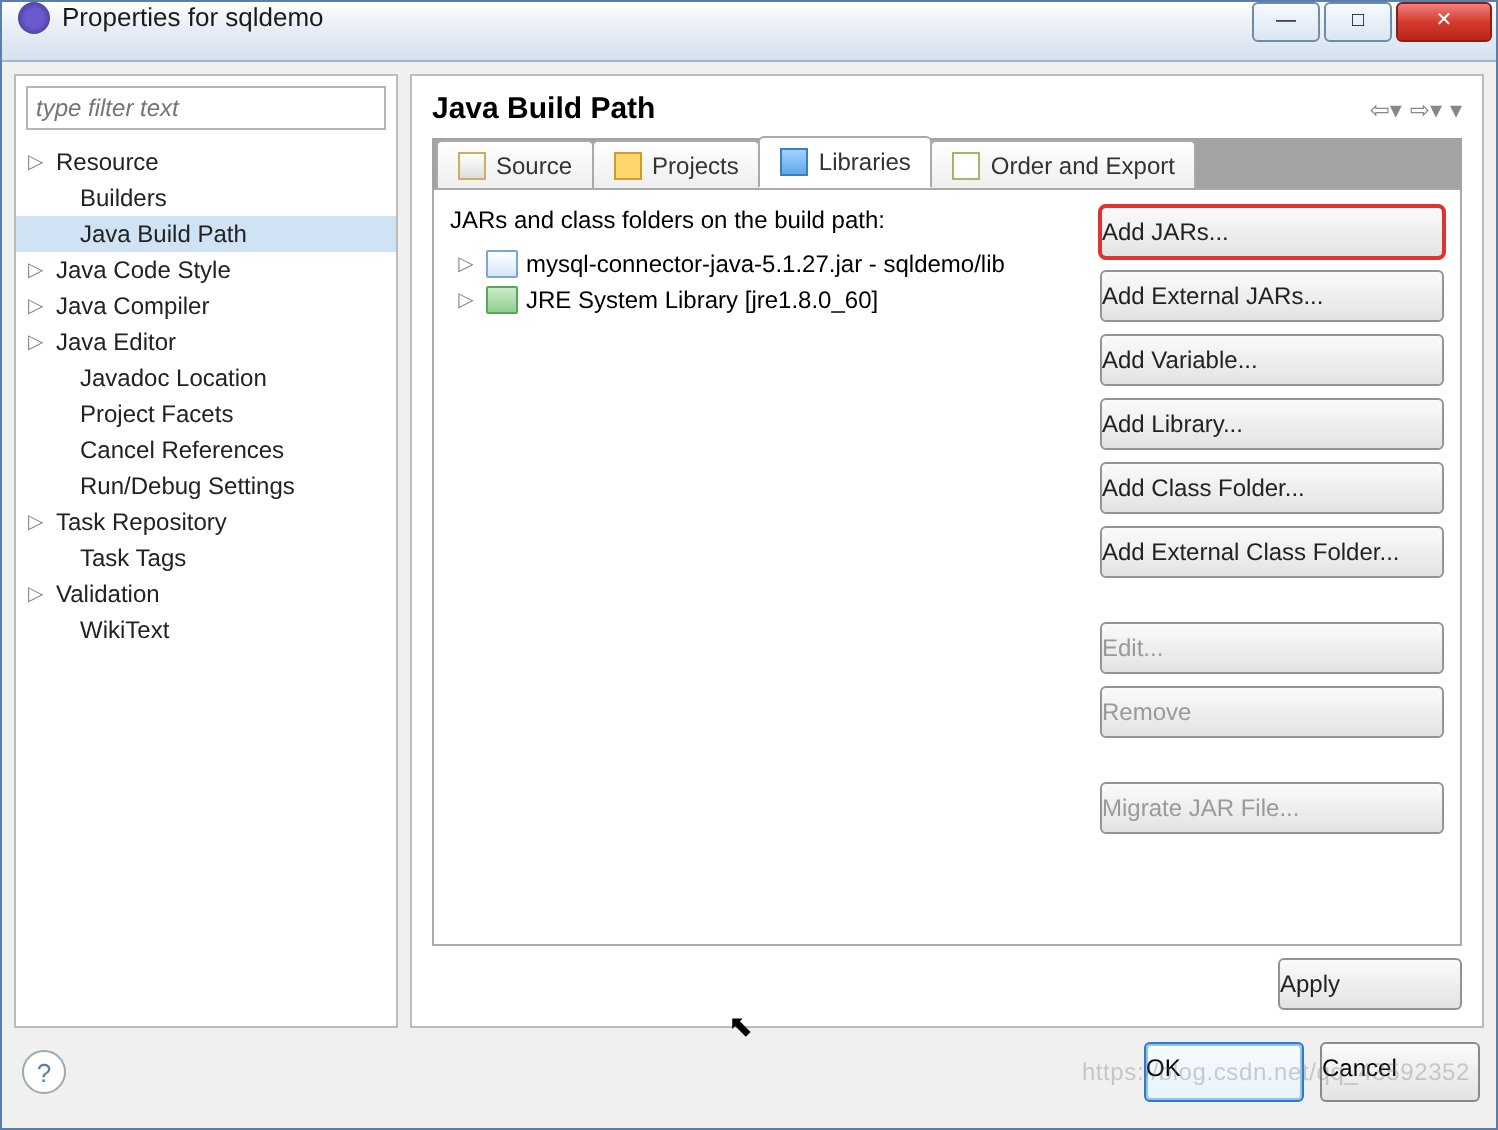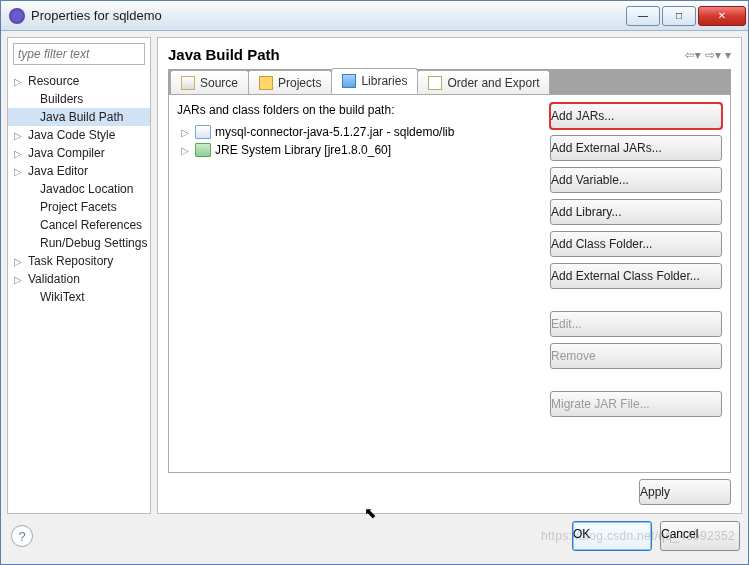--- a/index.html
+++ b/index.html
@@ -1,25 +1,25 @@
 <!DOCTYPE html>
 <html><head>
 <meta charset="utf-8">
 <style>
 *{box-sizing:border-box;margin:0;padding:0;font-family:"Segoe UI",Tahoma,sans-serif;font-size:12px}
 body{background:#fff;width:749px;height:565px;overflow:hidden;border:1px solid #5b7fa8}
-.titlebar{height:30px;background:linear-gradient(#fdfefe,#e8eef5 45%,#d6e2ef);border-bottom:1px solid #a0b4cc;display:flex;align-items:center;padding:0 2px}
+.titlebar{height:30px;background:linear-gradient(#fdfefe,#e8eef5 45%,#d6e2ef);border-bottom:1px solid #a0b4cc;display:flex;padding:0 2px}
 .titlebar .app-icon{width:16px;height:16px;margin:0 6px;background:radial-gradient(circle,#6a5acd 40%,#3b2e7e);border-radius:50%}
 .titlebar .title{flex:1;color:#1a1a1a;font-size:13px}
 .titlebar .win-btns{display:flex;gap:0}
 .win-btn{width:34px;height:20px;border:1px solid #6e8ba8;border-radius:3px;margin-left:2px;background:linear-gradient(#f6fafe,#d9e6f2);display:flex;align-items:center;justify-content:center;font-size:10px;line-height:1}
 .win-btn.close{width:48px;background:linear-gradient(#f08080,#d43b2e 50%,#b8251a);color:#fff;border-color:#8a2015}
 .client{height:calc(100% - 30px);display:flex;flex-direction:column;padding:6px;background:#f0f0f0}
 .upper{flex:1;display:flex;gap:6px;overflow:hidden}
-.sidebar{width:144px;background:#fff;border:1px solid #bcbcbc;display:flex;flex-direction:column}
+.sidebar{width:192px;background:#fff;border:1px solid #bcbcbc;display:flex;flex-direction:column}
 .filter-box{margin:5px;border:1px solid #b6b6b6;padding:3px 4px;color:#777;font-style:italic;background:#fff}
 .tree{flex:1;overflow:auto;padding:2px 0}
 .tree-item{display:flex;align-items:center;height:18px;padding-left:6px;cursor:default;color:#222}
 .tree-item .arrow{width:12px;color:#888;font-size:10px}
 .tree-item.selected{background:#cfe3f5}
 .tree-item .label{padding:0 2px}
 .tree-item.indent .label{margin-left:12px}
 .main{flex:1;background:#fff;border:1px solid #bcbcbc;display:flex;flex-direction:column;padding:8px 10px}
 .main-header{display:flex;align-items:center;margin-bottom:6px}
 .main-title{font-size:15px;font-weight:bold;flex:1}
@@ -111,20 +111,24 @@
             <span class="label">Cancel References</span>
           </div>
           <div class="tree-item indent">
             <span class="arrow"></span>
             <span class="label">Run/Debug Settings</span>
           </div>
           <div class="tree-item">
             <span class="arrow">▷</span>
             <span class="label">Task Repository</span>
           </div>
+          <div class="tree-item indent">
+            <span class="arrow"></span>
+            <span class="label">Task Tags</span>
+          </div>
           <div class="tree-item">
             <span class="arrow">▷</span>
             <span class="label">Validation</span>
           </div>
           <div class="tree-item indent">
             <span class="arrow"></span>
             <span class="label">WikiText</span>
           </div>
         </div>
     </div>

